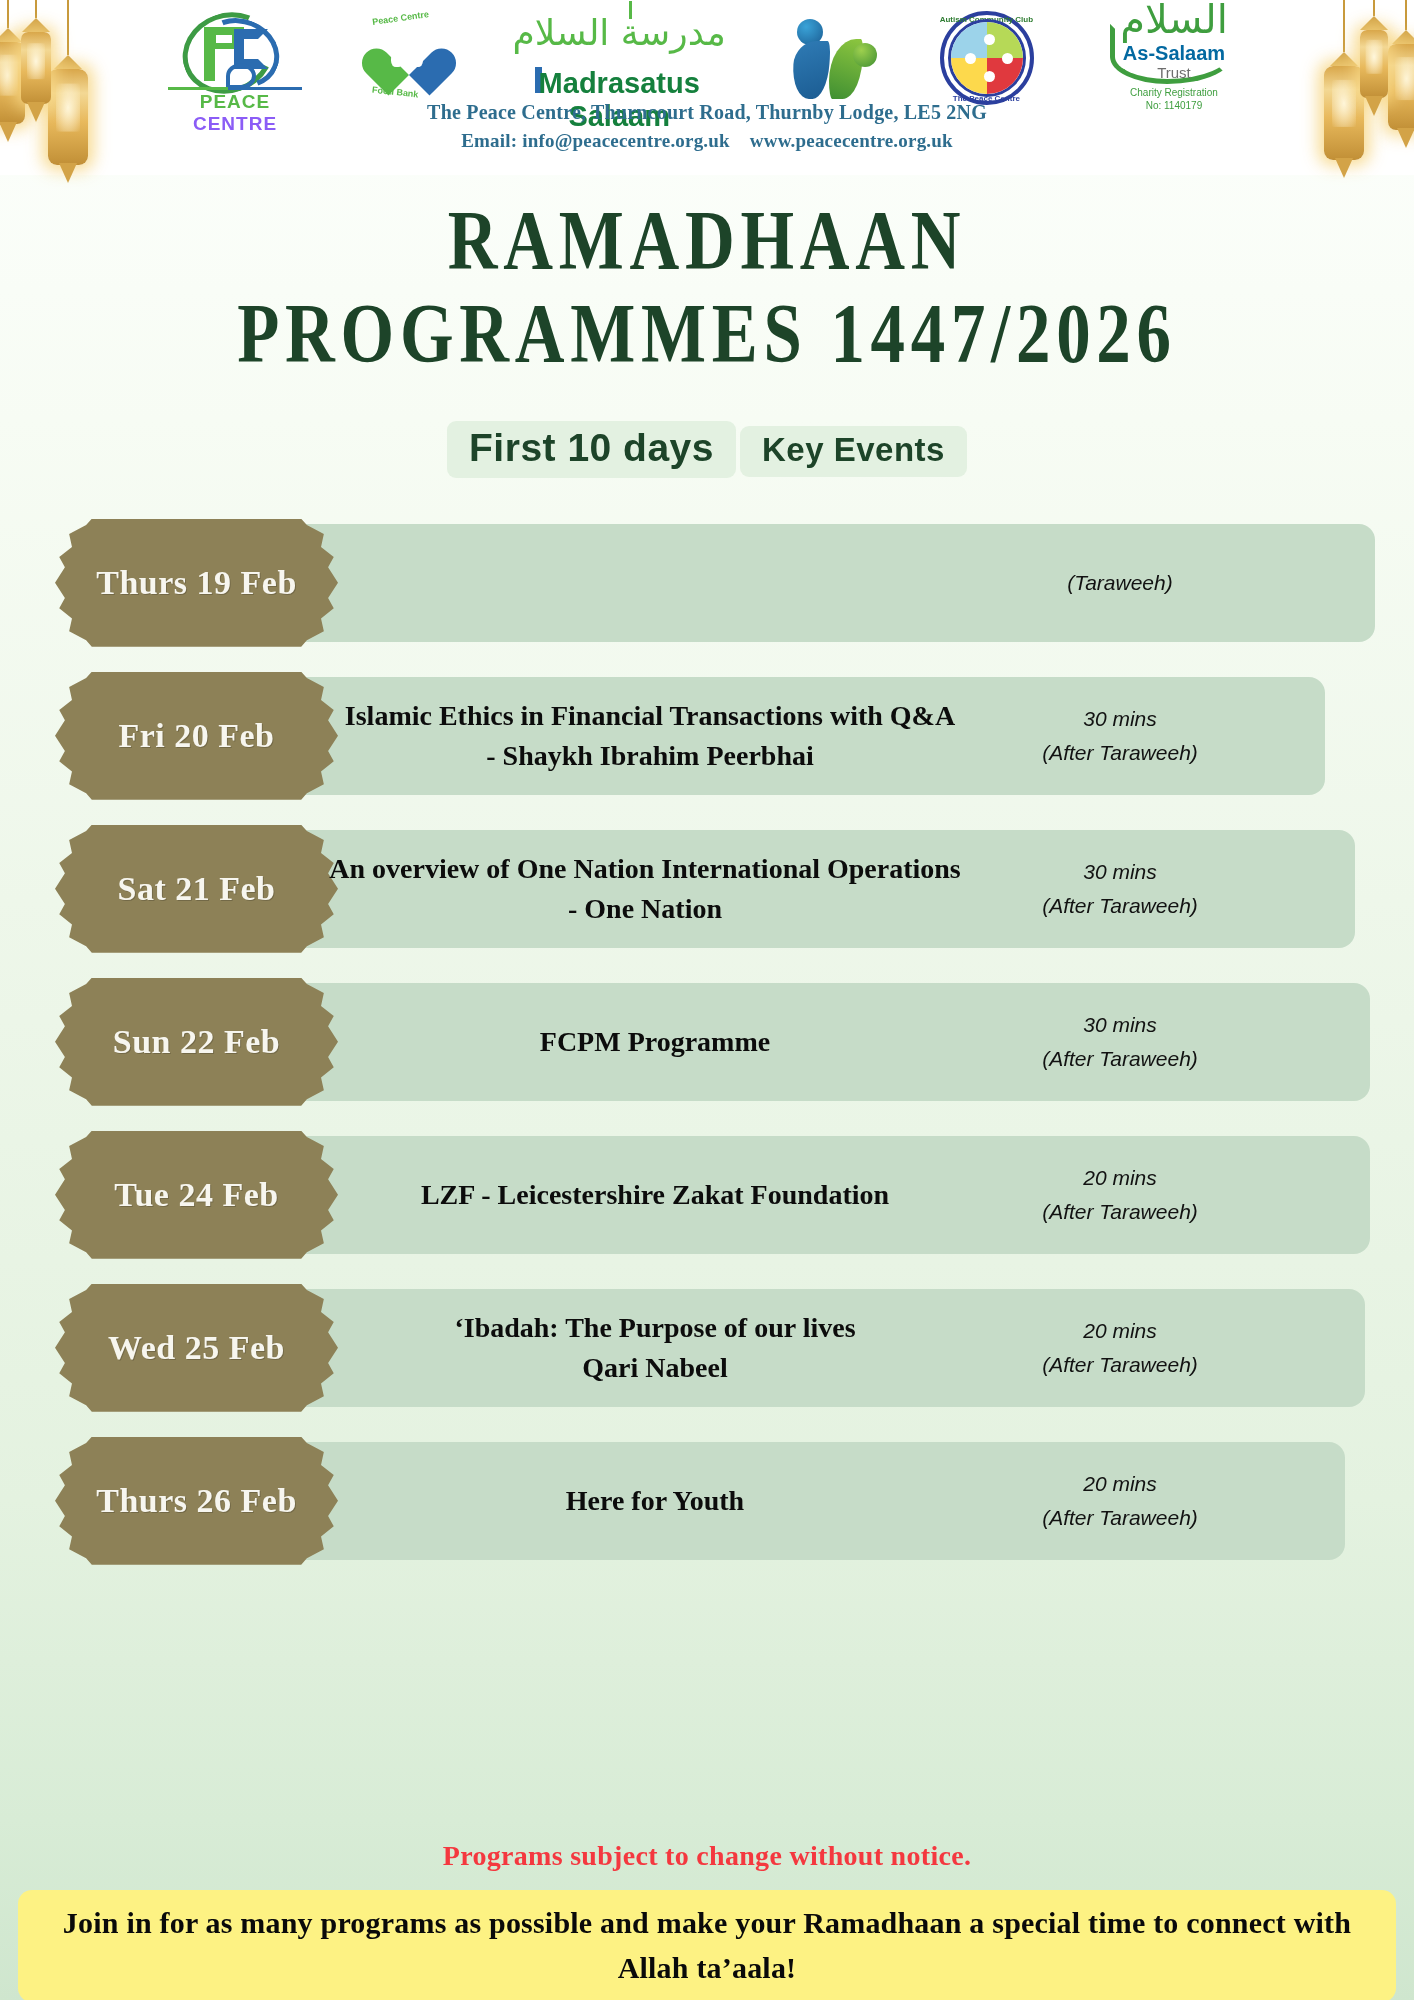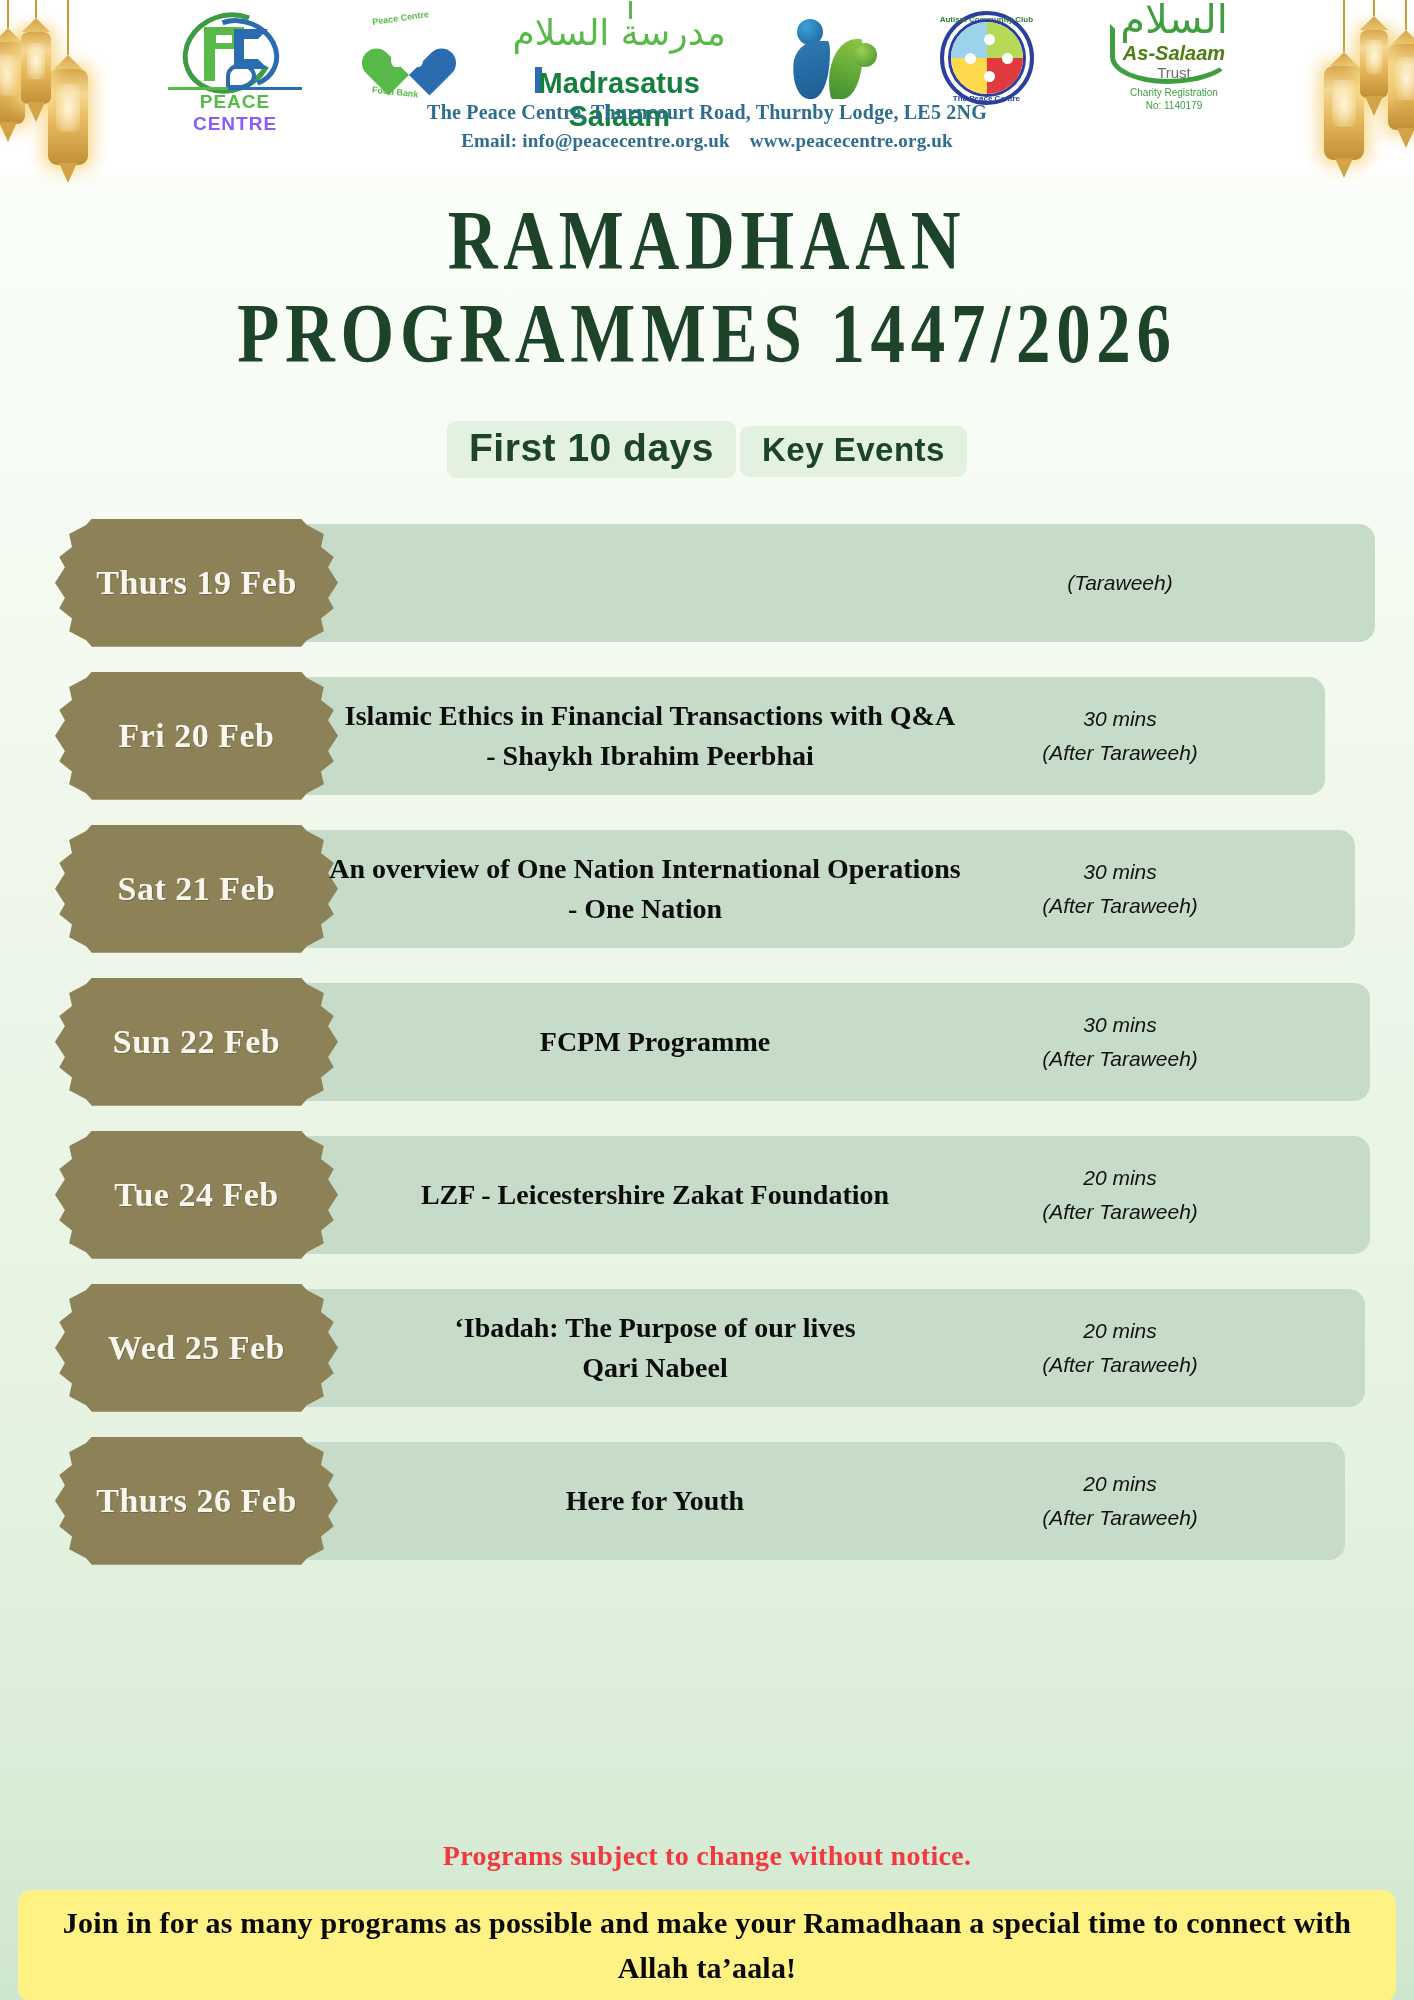--- a/index.html
+++ b/index.html
@@ -221,21 +221,21 @@
     width: 126px; height: 60px;
     border: 5px solid #3f9e3f;
     border-top-color: transparent;
     border-right-color: transparent;
     border-radius: 0 0 60% 50%;
   }
   .as-en {
     position: absolute; left: 0; top: 44px; width: 160px;
     text-align: center;
     font-family: "Liberation Sans", sans-serif;
-    font-weight: 700; font-size: 20px; color: #4d7c0f; font-style: italic;
+    font-weight: 700; font-size: 20px; color: #0369a1;
   }
   .as-sub {
     position: absolute; left: 0; top: 66px; width: 160px;
     text-align: center;
     font-family: "Liberation Sans", sans-serif;
     font-size: 15px; color: #6d6d6d;
   }
   .as-reg {
     position: absolute; left: 0; top: 88px; width: 160px;
     text-align: center;

